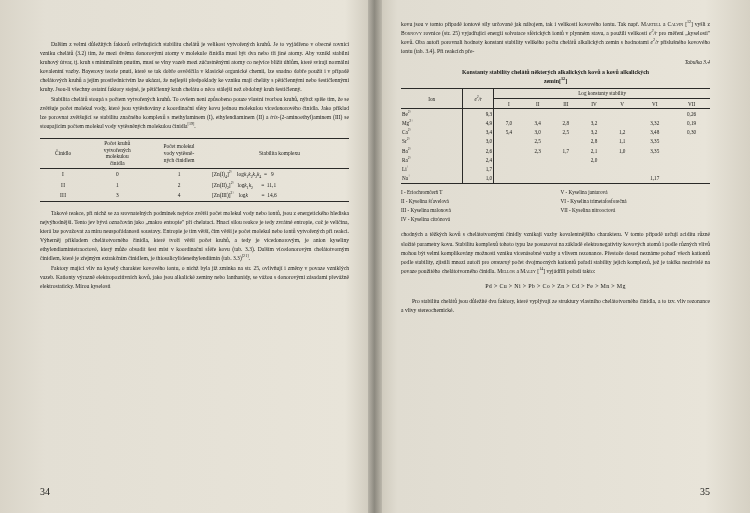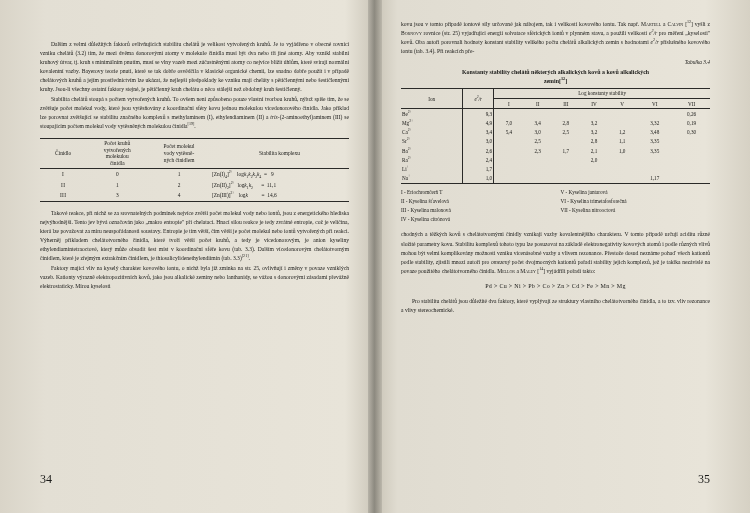--- a/index.html
+++ b/index.html
@@ -22,21 +22,21 @@
   .col{
     font-size:5.6px;
     line-height:1.62;
     text-align:justify;
     color:#1a1a18;
     hyphens:auto;
   }
   .col p{margin:0 0 0.4px 0;text-indent:11px;}
   .col p.noind{text-indent:0;}
   .folio{
-    position:absolute;bottom:26px;font-size:12px;color:#1a1a18;
+    position:absolute;bottom:16px;font-size:10px;color:#1a1a18;
   }
   .folio.l{left:40px;}
   .folio.r{right:40px;}
 
   
   .ctable{
     width:100%;border-collapse:collapse;margin:7px 0 7px 0;
     font-size:5.4px;color:#1a1a18;
   }
   .ctable td,.ctable th{padding:1px 2px;vertical-align:middle;}

